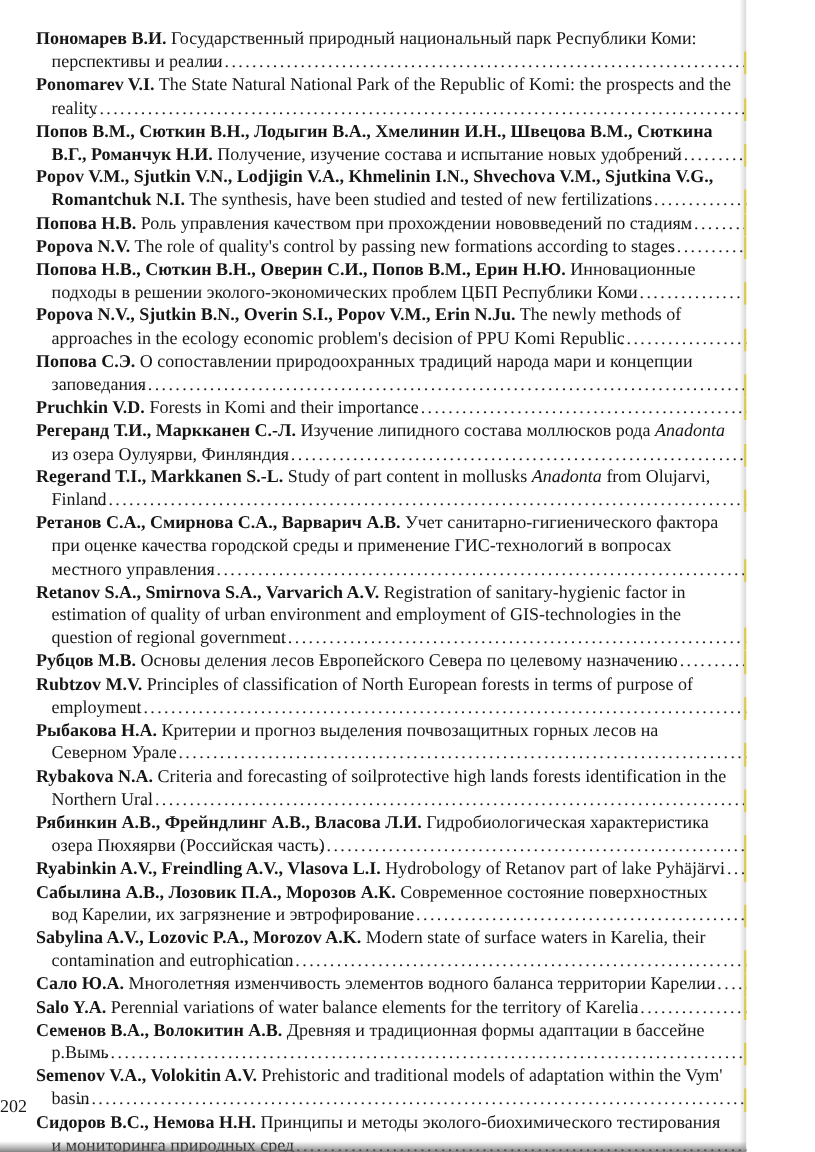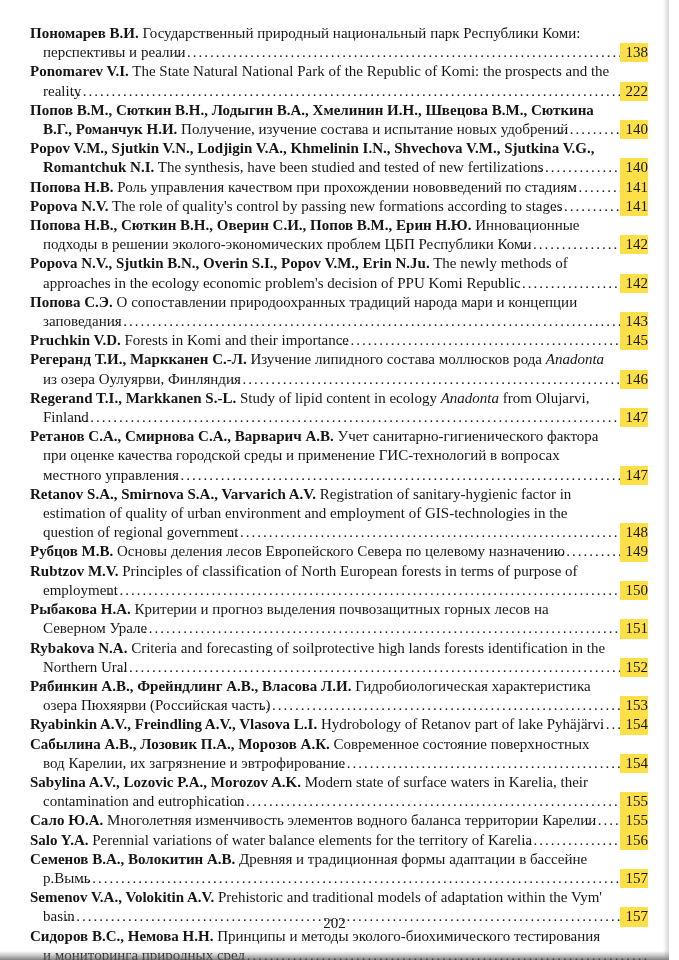--- a/index.html
+++ b/index.html
@@ -1,18 +1,18 @@
 <!DOCTYPE html>
 <html><head>
 <meta charset="utf-8">
 <style>
   html, body { margin: 0; padding: 0; background: #ffffff; }
   .page {
     position: relative;
-    width: 669px;
+    width: 622px;
     height: 960px;
     background: #ffffff;
     font-family: "Liberation Serif", "DejaVu Serif", serif;
     font-size: 15px;
     line-height: 19.2px;
     color: #161616;
     overflow: hidden;
   }
   .toc {
     position: absolute;
@@ -45,21 +45,20 @@
     bottom: 0;
     text-indent: 0;
     background: #fde047;
     padding-left: 6px;
   }
   .footer {
     position: absolute;
     top: 914px;
     left: 0;
     width: 100%;
-    text-align: center;
   }
   .scan-bottom {
     position: absolute;
     left: 0; right: 0; bottom: 0;
     height: 9px;
     background: linear-gradient(to bottom, rgba(120,120,120,0) 0%, rgba(115,115,115,0.45) 55%, rgba(90,90,90,0.75) 100%);
     pointer-events: none;
   }
   .scan-right {
     position: absolute;
@@ -78,21 +77,21 @@
       <div class="entry"><span class="txt"><span class="authors">Ponomarev V.I.</span> <span>The State Natural National Park of the Republic of Komi: the prospects and the reality</span></span><span class="pnum">222</span></div>
       <div class="entry"><span class="txt"><span class="authors">Попов В.М., Сюткин В.Н., Лодыгин В.А., Хмелинин И.Н., Швецова В.М., Сюткина В.Г., Романчук Н.И.</span> <span>Получение, изучение состава и испытание новых удобрений</span></span><span class="pnum">140</span></div>
       <div class="entry"><span class="txt"><span class="authors">Popov V.M., Sjutkin V.N., Lodjigin V.A., Khmelinin I.N., Shvechova V.M., Sjutkina V.G., Romantchuk N.I.</span> <span>The synthesis, have been studied and tested of new fertilizations</span></span><span class="pnum">140</span></div>
       <div class="entry"><span class="txt"><span class="authors">Попова Н.В.</span> <span>Роль управления качеством при прохождении нововведений по стадиям</span></span><span class="pnum">141</span></div>
       <div class="entry"><span class="txt"><span class="authors">Popova N.V.</span> <span>The role of quality's control by passing new formations according to stages</span></span><span class="pnum">141</span></div>
       <div class="entry"><span class="txt"><span class="authors">Попова Н.В., Сюткин В.Н., Оверин С.И., Попов В.М., Ерин Н.Ю.</span> <span>Инновационные подходы в решении эколого-экономических проблем ЦБП Республики Коми</span></span><span class="pnum">142</span></div>
       <div class="entry"><span class="txt"><span class="authors">Popova N.V., Sjutkin B.N., Overin S.I., Popov V.M., Erin N.Ju.</span> <span>The newly methods of approaches in the ecology economic problem's decision of PPU Komi Republic</span></span><span class="pnum">142</span></div>
       <div class="entry"><span class="txt"><span class="authors">Попова С.Э.</span> <span>О сопоставлении природоохранных традиций народа мари и концепции заповедания</span></span><span class="pnum">143</span></div>
       <div class="entry"><span class="txt"><span class="authors">Pruchkin V.D.</span> <span>Forests in Komi and their importance</span></span><span class="pnum">145</span></div>
       <div class="entry"><span class="txt"><span class="authors">Регеранд Т.И., Маркканен С.-Л.</span> <span>Изучение липидного состава моллюсков рода </span><span class="ital">Anadonta</span><span> из озера Оулуярви, Финляндия</span></span><span class="pnum">146</span></div>
-      <div class="entry"><span class="txt"><span class="authors">Regerand T.I., Markkanen S.-L.</span> <span>Study of lipid content in ecology </span><span class="ital">Anadonta</span><span> from Olujarvi, Finland</span></span><span class="pnum">147</span></div>
+      <div class="entry"><span class="txt"><span class="authors">Regerand T.I., Markkanen S.-L.</span> <span>Study of part content in mollusks </span><span class="ital">Anadonta</span><span> from Olujarvi, Finland</span></span><span class="pnum">147</span></div>
       <div class="entry"><span class="txt"><span class="authors">Ретанов С.А., Смирнова С.А., Варварич А.В.</span> <span>Учет санитарно-гигиенического фактора при оценке качества городской среды и применение ГИС-технологий в вопросах местного управления</span></span><span class="pnum">147</span></div>
       <div class="entry"><span class="txt"><span class="authors">Retanov S.A., Smirnova S.A., Varvarich A.V.</span> <span>Registration of sanitary-hygienic factor in estimation of quality of urban environment and employment of GIS-technologies in the question of regional government</span></span><span class="pnum">148</span></div>
       <div class="entry"><span class="txt"><span class="authors">Рубцов М.В.</span> <span>Основы деления лесов Европейского Севера по целевому назначению</span></span><span class="pnum">149</span></div>
       <div class="entry"><span class="txt"><span class="authors">Rubtzov M.V.</span> <span>Principles of classification of North European forests in terms of purpose of employment</span></span><span class="pnum">150</span></div>
       <div class="entry"><span class="txt"><span class="authors">Рыбакова Н.А.</span> <span>Критерии и прогноз выделения почвозащитных горных лесов на Северном Урале</span></span><span class="pnum">151</span></div>
       <div class="entry"><span class="txt"><span class="authors">Rybakova N.A.</span> <span>Criteria and forecasting of soilprotective high lands forests identification in the Northern Ural</span></span><span class="pnum">152</span></div>
       <div class="entry"><span class="txt"><span class="authors">Рябинкин А.В., Фрейндлинг А.В., Власова Л.И.</span> <span>Гидробиологическая характеристика озера Пюхяярви (Российская часть)</span></span><span class="pnum">153</span></div>
       <div class="entry"><span class="txt"><span class="authors">Ryabinkin A.V., Freindling A.V., Vlasova L.I.</span> <span>Hydrobology of Retanov part of lake Pyhäjärvi</span></span><span class="pnum">154</span></div>
       <div class="entry"><span class="txt"><span class="authors">Сабылина А.В., Лозовик П.А., Морозов А.К.</span> <span>Современное состояние поверхностных вод Карелии, их загрязнение и эвтрофирование</span></span><span class="pnum">154</span></div>
       <div class="entry"><span class="txt"><span class="authors">Sabylina A.V., Lozovic P.A., Morozov A.K.</span> <span>Modern state of surface waters in Karelia, their contamination and eutrophication</span></span><span class="pnum">155</span></div>

